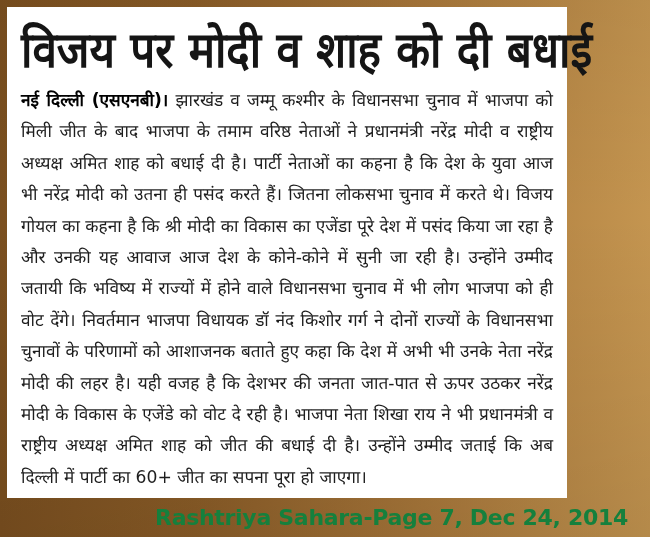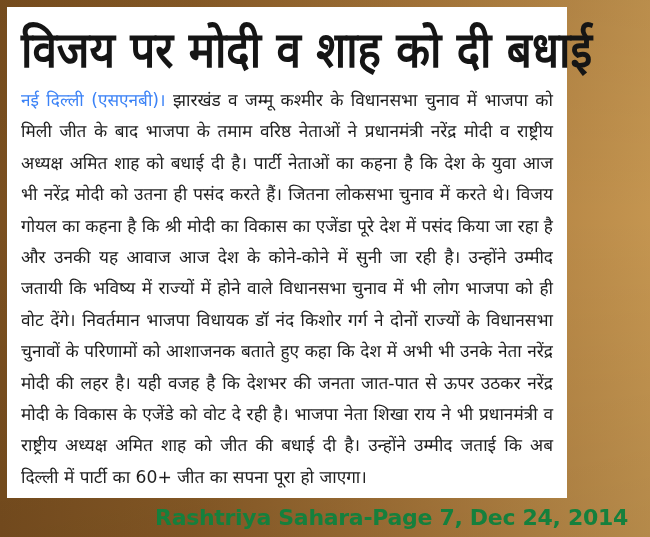--- a/index.html
+++ b/index.html
@@ -49,22 +49,22 @@
       margin: 0;
       font-family: "DejaVu Sans", sans-serif;
       font-size: 17.2px;
       line-height: 31.4px;
       color: #1d1d1d;
       text-align: justify;
       text-align-last: left;
       word-spacing: 0px;
     }
     .dateline {
-      font-weight: normal;
-      color: #3b82f6;
+      font-weight: bold;
+      color: #000000;
     }
     .caption {
       position: absolute;
       right: 22px;
       top: 503px;
       font-family: "DejaVu Sans", sans-serif;
       font-weight: bold;
       font-size: 22px;
       line-height: 30px;
       color: #15803d;

